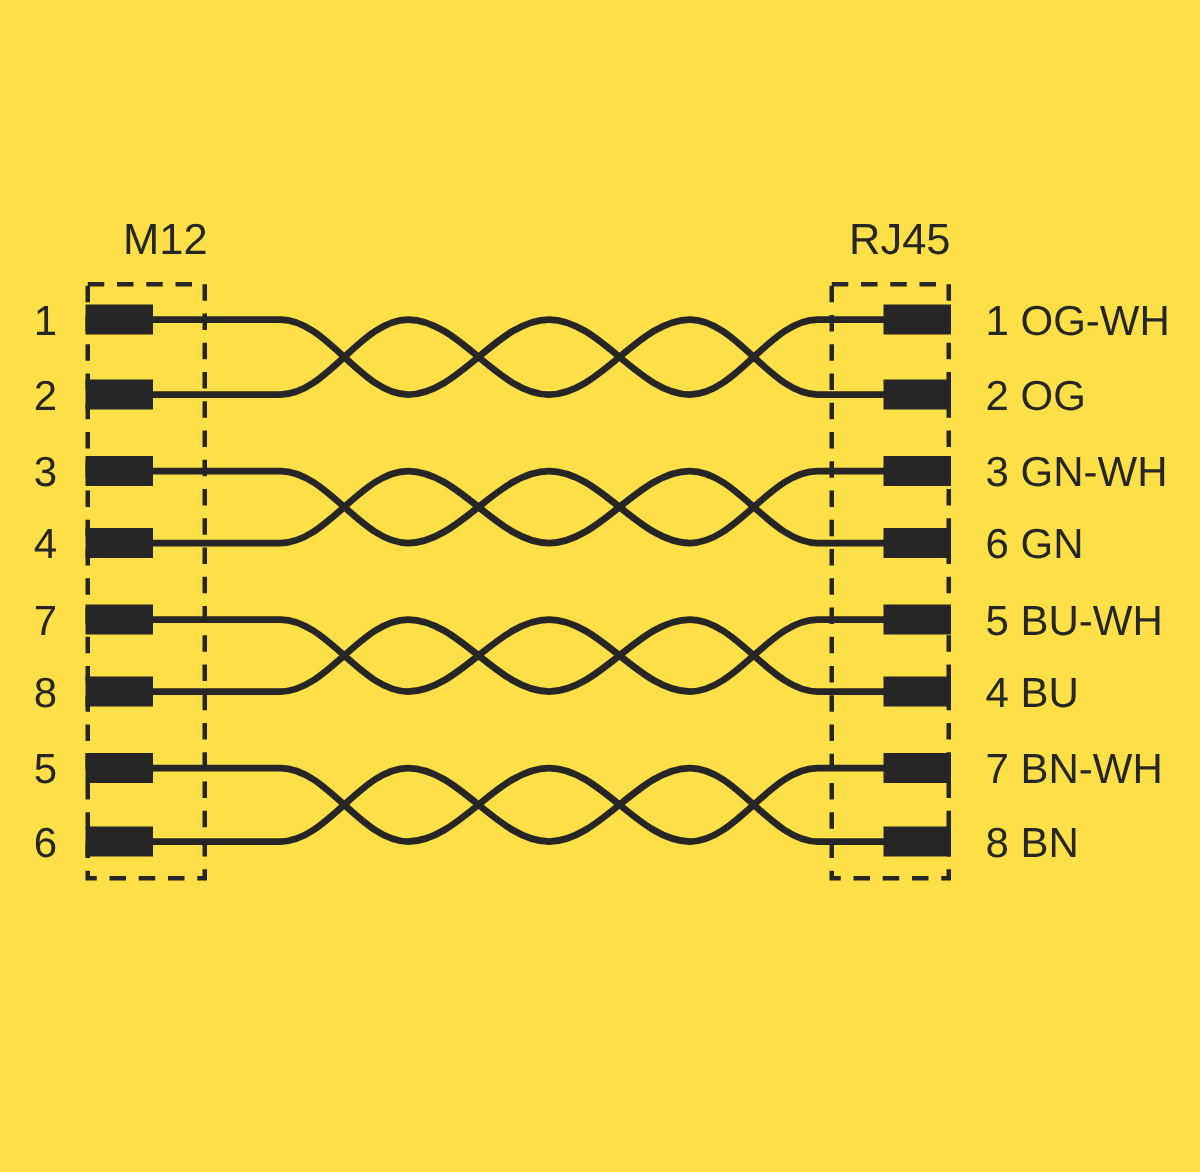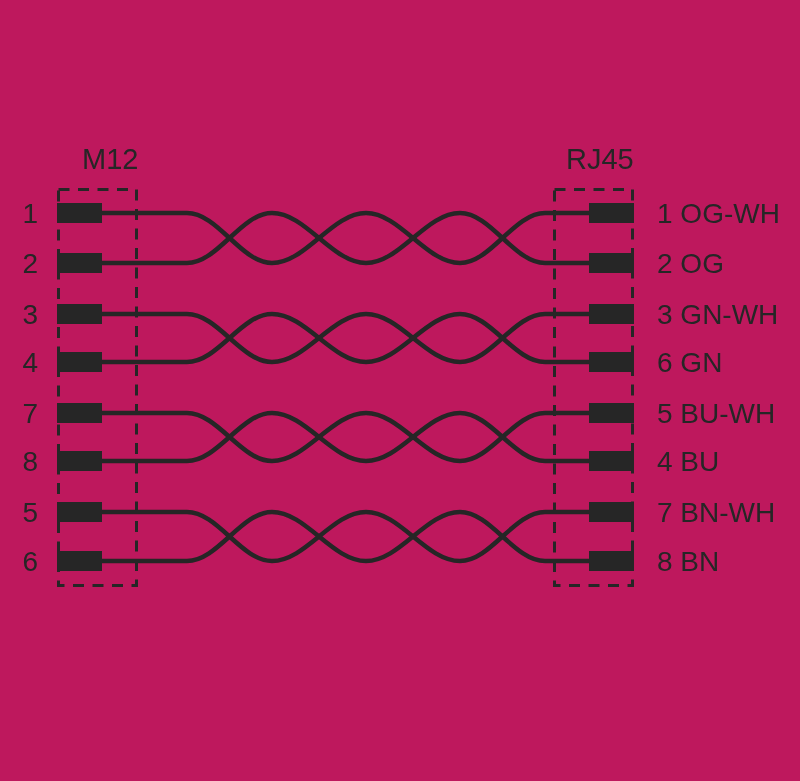--- a/index.html
+++ b/index.html
@@ -4,21 +4,21 @@
 <style>
   html, body {
     margin: 0;
     padding: 0;
     background: #ffffff;
   }
   .canvas {
     position: relative;
     width: 800px;
     height: 781px;
-    background: #be185d;
+    background: #fde047;
     overflow: hidden;
   }
   svg {
     display: block;
   }
   .label-text {
     font-family: "Liberation Sans", sans-serif;
     font-size: 28px;
     fill: #262626;
   }

